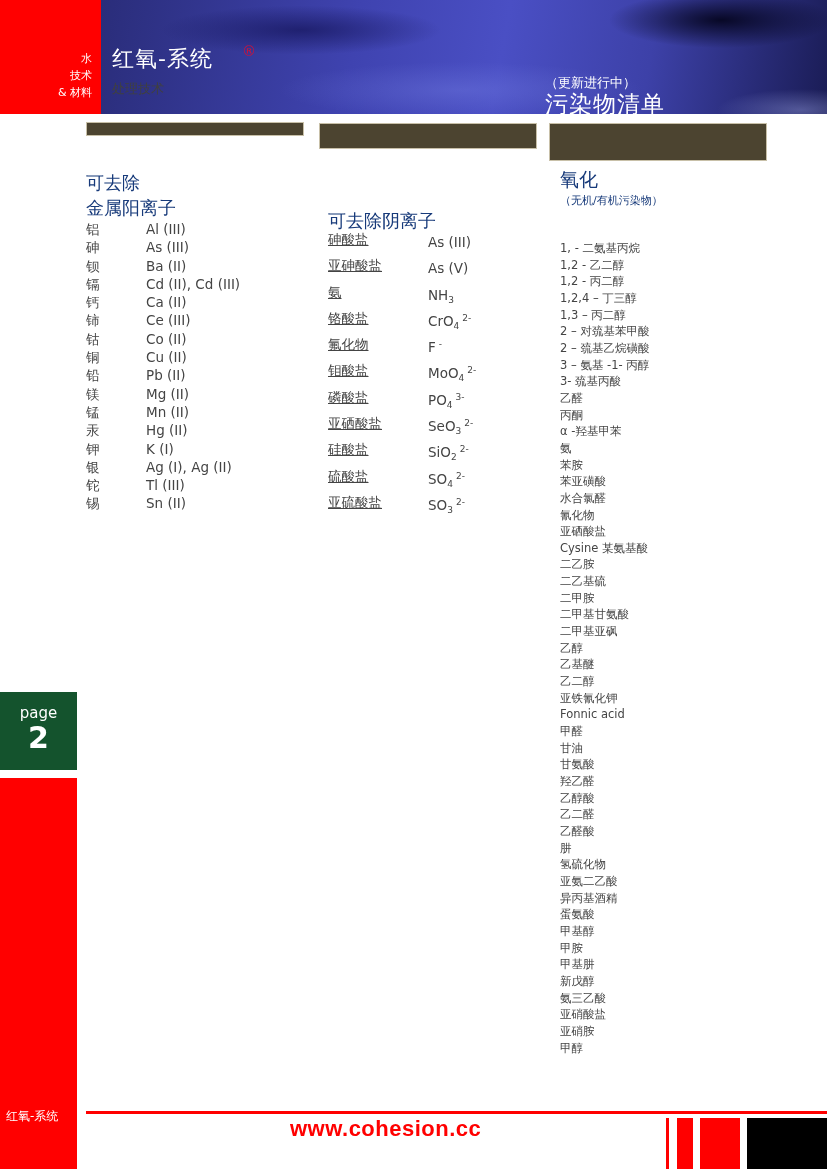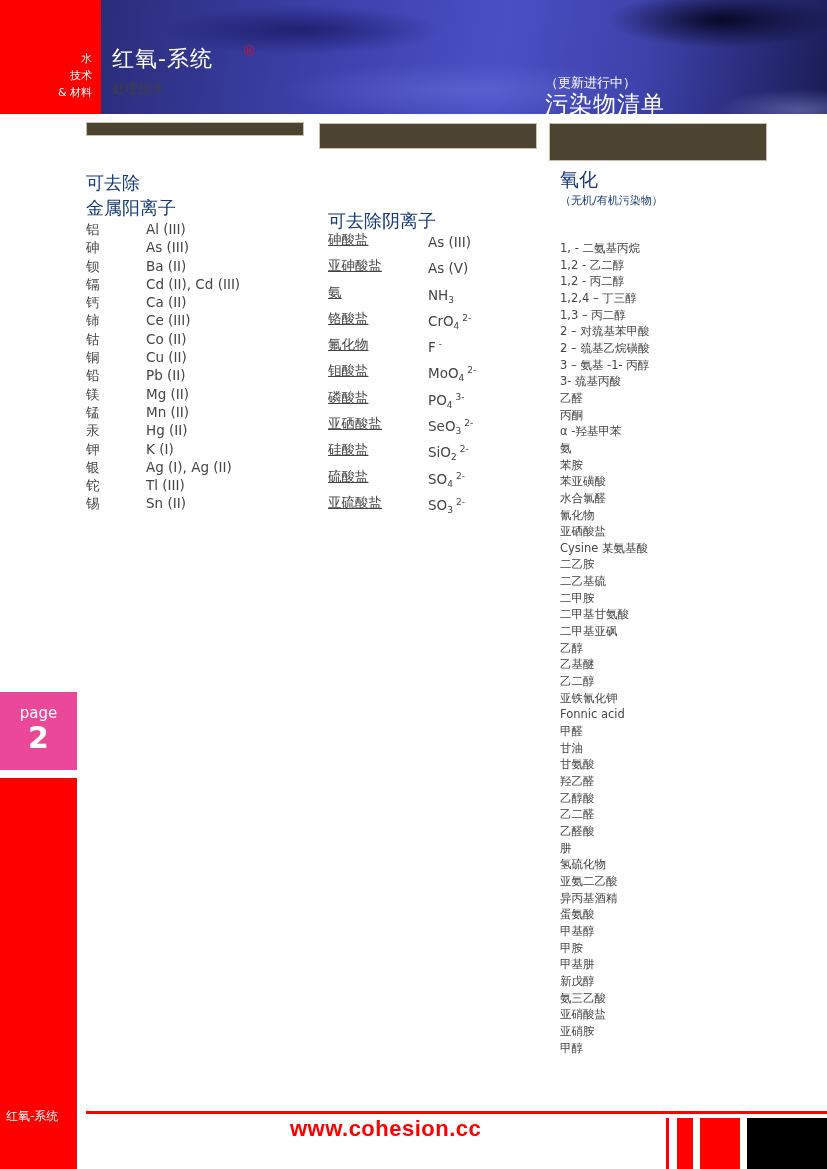--- a/index.html
+++ b/index.html
@@ -28,21 +28,21 @@
   .sect-title{color:#173a7a;font-size:18px;line-height:25px;}
   .rowtbl{font-size:13.5px;line-height:18.3px;color:#444;}
   .rowtbl .r{display:flex;}
   .rowtbl .c1{width:60px;}
   .col2 .c1{width:100px;text-decoration:underline;}
   sub{font-size:9px;vertical-align:-3px;}
   sup{font-size:9px;vertical-align:5px;margin-left:3px;}
   .ox-sub{left:560px;top:193px;color:#173a7a;font-size:11px;}
   .ox-list{left:560px;top:240px;font-size:11.5px;line-height:16.65px;color:#444;}
   
-  .page-box{left:0;top:692px;width:77px;height:78px;background:#ec4899;color:#fff;text-align:center;}
+  .page-box{left:0;top:692px;width:77px;height:78px;background:#14532d;color:#fff;text-align:center;}
   .page-lbl{font-size:15px;margin-top:12px;}
   .page-num{font-size:30px;font-weight:bold;line-height:32px;}
   .left-red{left:0;top:778px;width:77px;height:391px;background:#ff0000;}
   .foot-brand{left:6px;top:1108px;color:#fff;font-size:12px;}
   .foot-line{left:86px;top:1111px;width:741px;height:3px;background:#ff0000;}
   .foot-url{left:290px;top:1116px;color:#ff0000;font-size:22px;font-weight:bold;font-family:"Liberation Sans",sans-serif;letter-spacing:0.5px;}
   .fb{background:#ff0000;top:1118px;height:51px;}
 </style>
 </head>
 <body>

